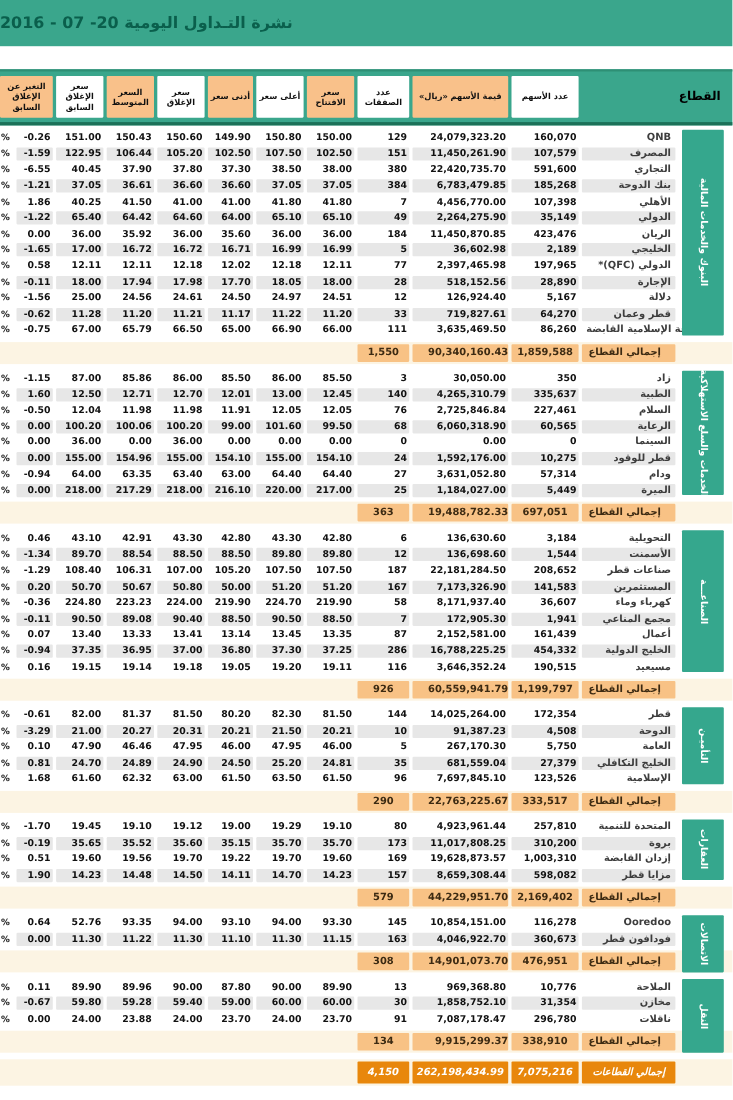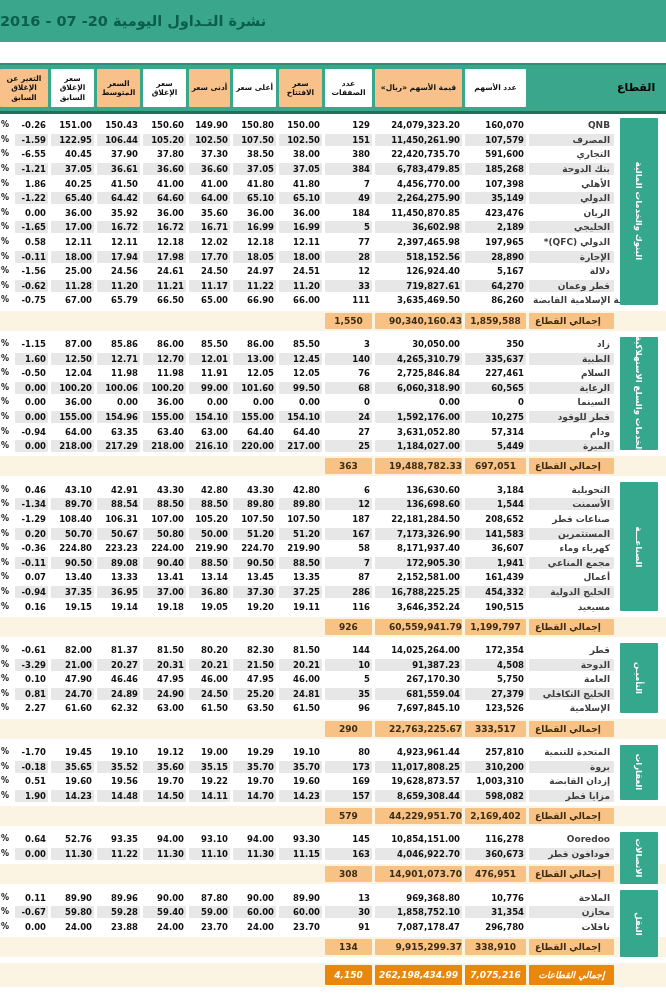--- a/index.html
+++ b/index.html
@@ -607,21 +607,21 @@
         <div class="cell fill num">24.50</div>
         <div class="cell fill num">25.20</div>
         <div class="cell fill num">24.81</div>
         <div class="cell fill num">35</div>
         <div class="cell fill num">681,559.04</div>
         <div class="cell fill num">27,379</div>
         <div class="cell fill company" dir="rtl">الخليج التكافلي</div>
       </div>
       <div class="grid data-row">
         <div class="cell pct">%</div>
-        <div class="cell fill num">2.27</div>
+        <div class="cell fill num">1.68</div>
         <div class="cell fill num">61.60</div>
         <div class="cell fill num">62.32</div>
         <div class="cell fill num">63.00</div>
         <div class="cell fill num">61.50</div>
         <div class="cell fill num">63.50</div>
         <div class="cell fill num">61.50</div>
         <div class="cell fill num">96</div>
         <div class="cell fill num">7,697,845.10</div>
         <div class="cell fill num">123,526</div>
         <div class="cell fill company" dir="rtl">الإسلامية</div>
@@ -646,21 +646,21 @@
         <div class="cell fill num">19.00</div>
         <div class="cell fill num">19.29</div>
         <div class="cell fill num">19.10</div>
         <div class="cell fill num">80</div>
         <div class="cell fill num">4,923,961.44</div>
         <div class="cell fill num">257,810</div>
         <div class="cell fill company" dir="rtl">المتحدة للتنمية</div>
       </div>
       <div class="grid data-row shaded">
         <div class="cell pct">%</div>
-        <div class="cell fill num">-0.18</div>
+        <div class="cell fill num">-0.19</div>
         <div class="cell fill num">35.65</div>
         <div class="cell fill num">35.52</div>
         <div class="cell fill num">35.60</div>
         <div class="cell fill num">35.15</div>
         <div class="cell fill num">35.70</div>
         <div class="cell fill num">35.70</div>
         <div class="cell fill num">173</div>
         <div class="cell fill num">11,017,808.25</div>
         <div class="cell fill num">310,200</div>
         <div class="cell fill company" dir="rtl">بروة</div>

